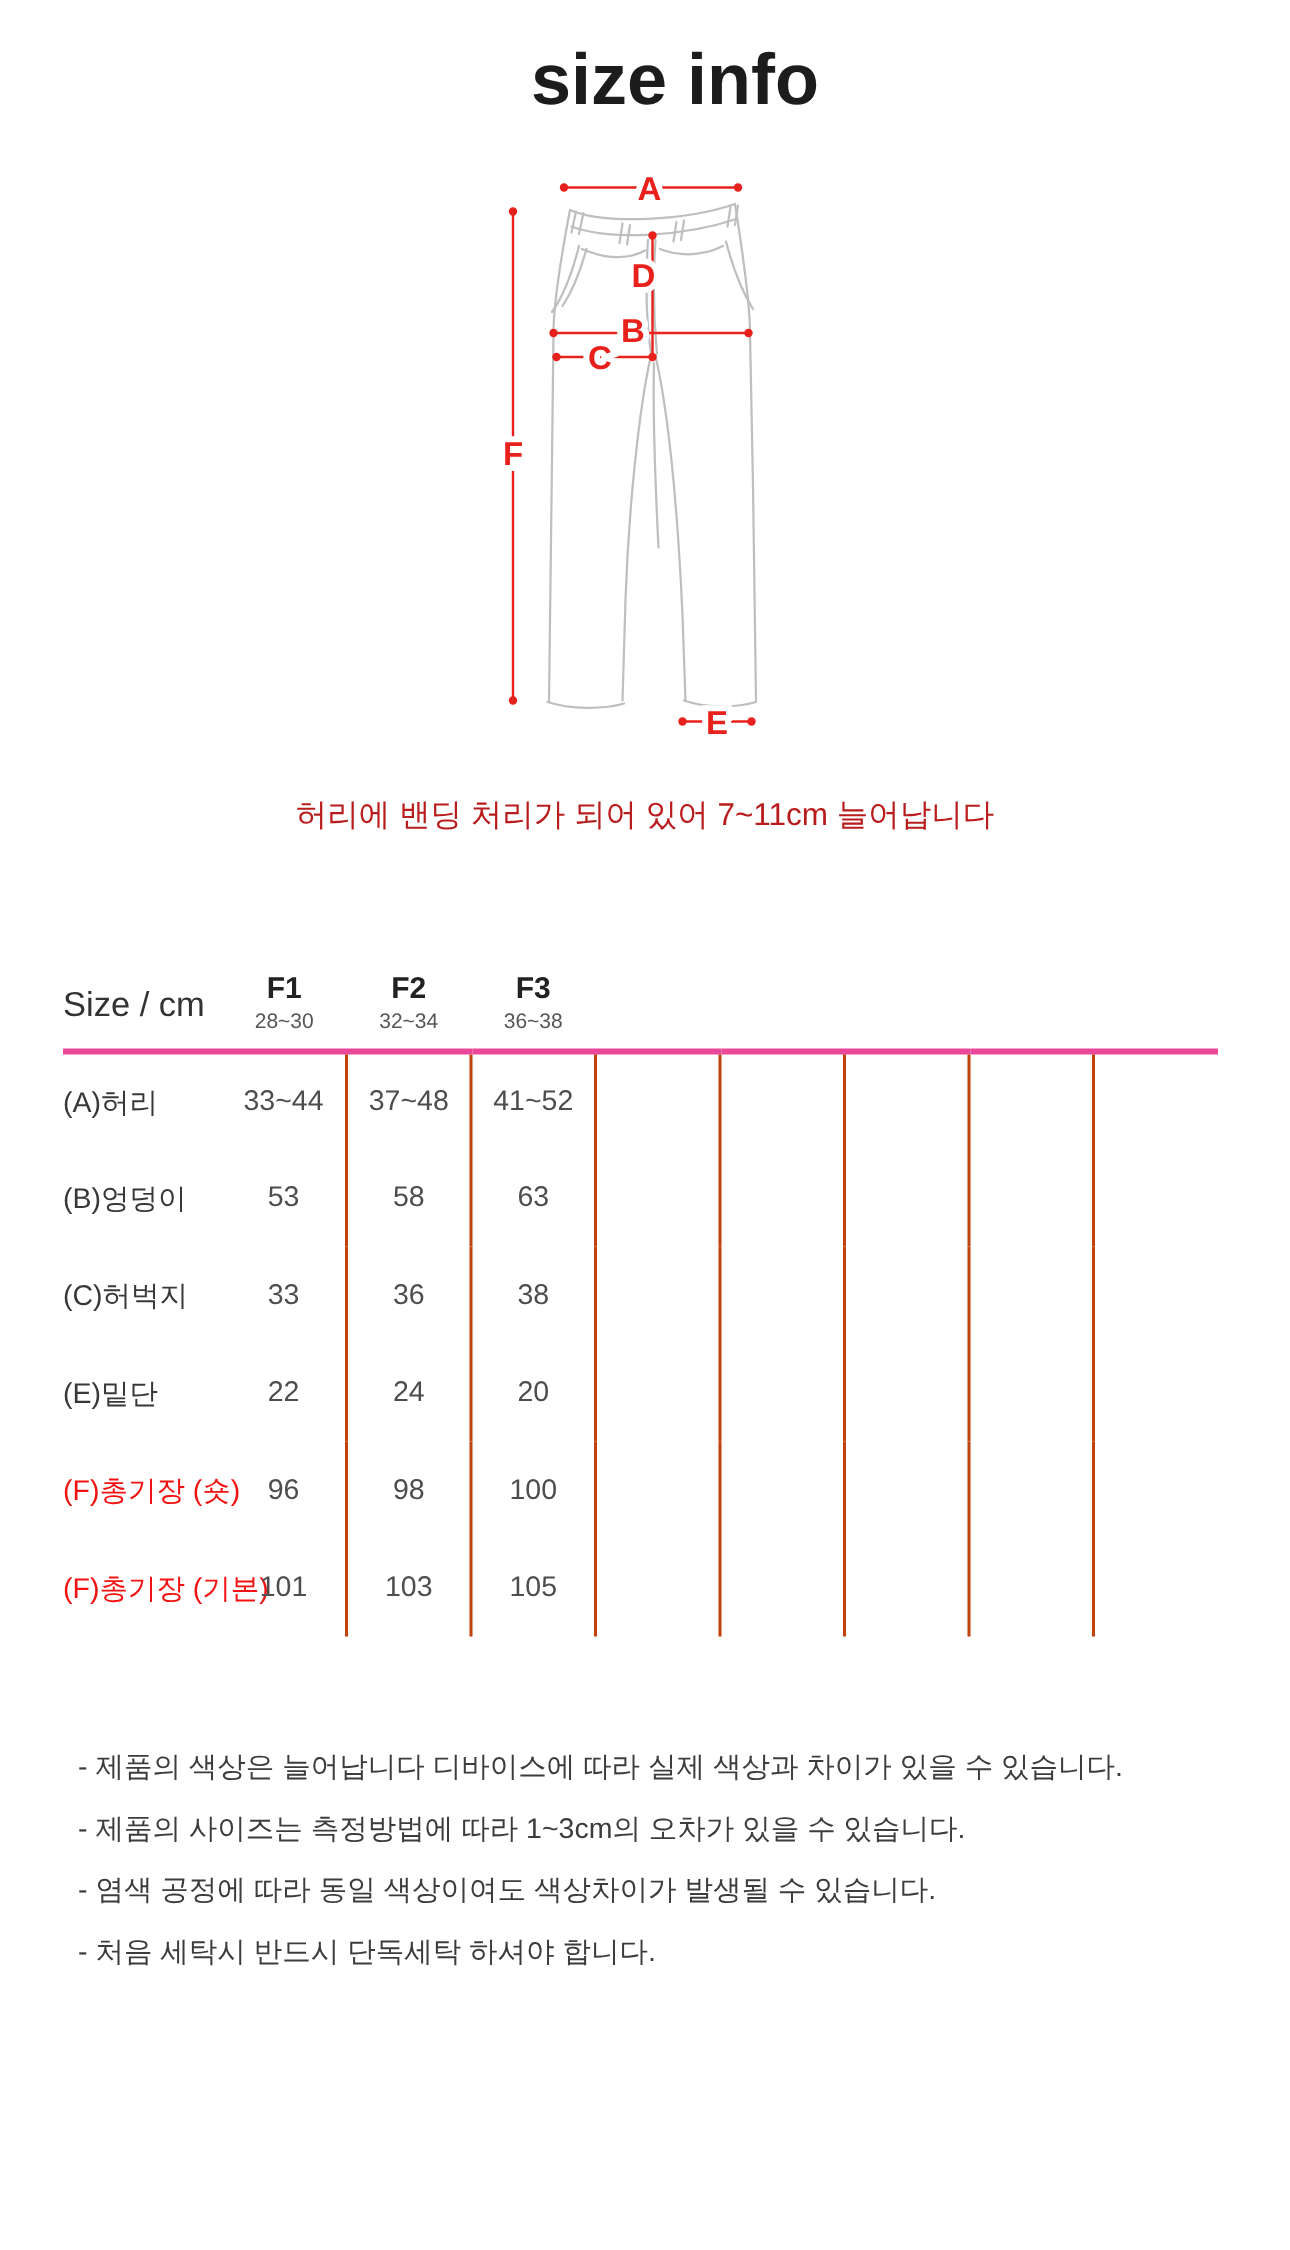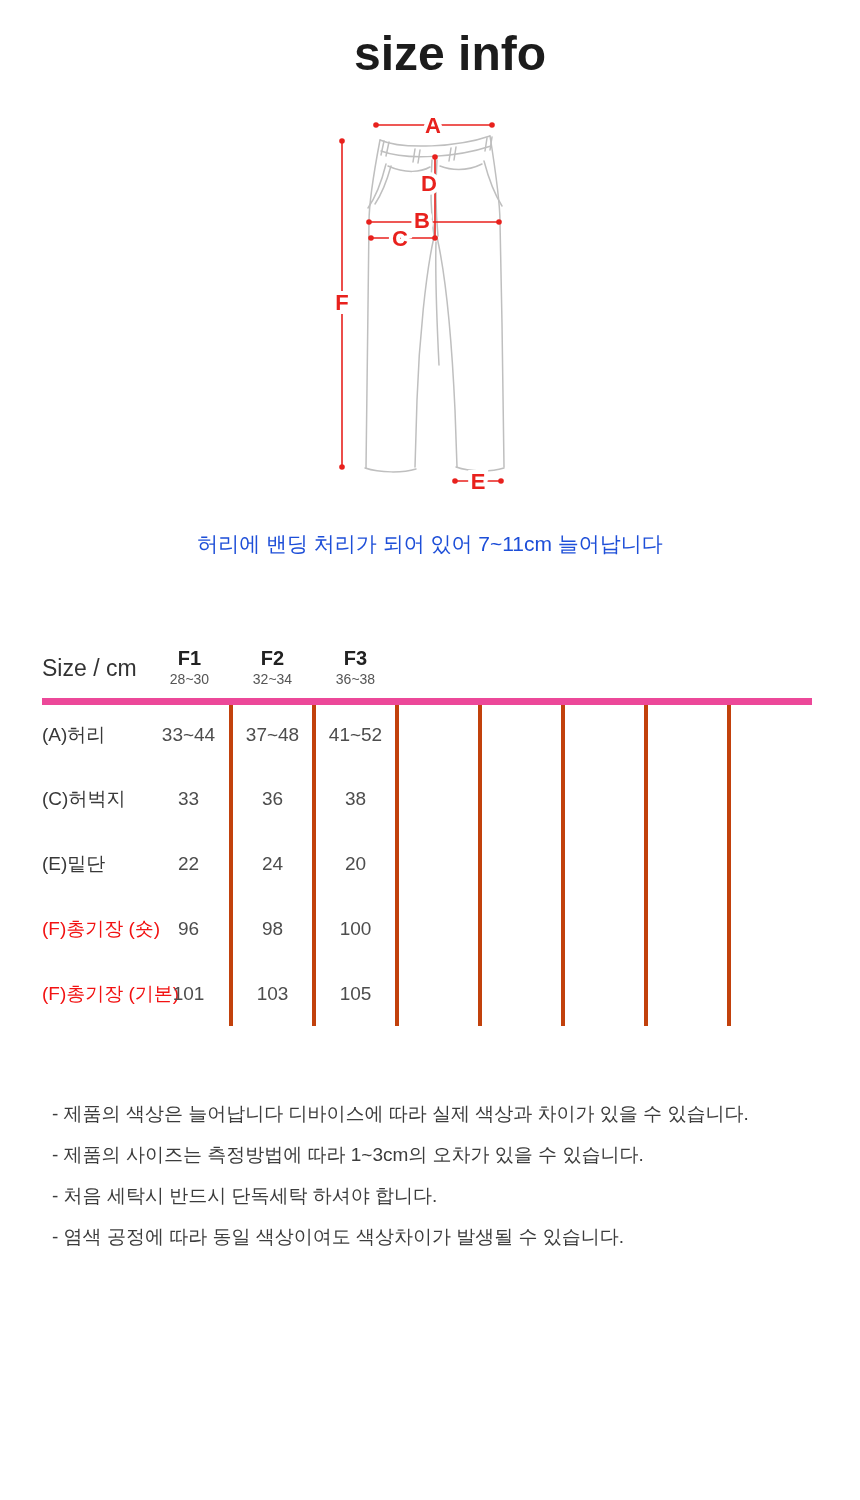--- a/index.html
+++ b/index.html
@@ -11,44 +11,44 @@
   }
   .page-title {
     padding-top:26px; text-align:center;
     font-size:48px; font-weight:700; color:#1c1c1c;
     line-height:56px; letter-spacing:0px;padding-left:40px;
   }
   .diagram { position:relative; height:400px; margin-top:28px; }
   .diagram svg { position:absolute; left:318px; top:0; }
   .band-note {
     margin-top:22px; text-align:center;
-    font-size:21px; line-height:24px; color:#1d4ed8;
+    font-size:21px; line-height:24px; color:#b91c1c;
   }
   table.size-table {
     margin:84px 0 0 42px; width:770px;
     border-collapse:collapse; table-layout:fixed;
   }
   table.size-table col.c-label { width:106px; }
   table.size-table col.c-data  { width:83px;  }
   thead th {
-    height:61px; border-bottom:7px solid #ec4899;
+    height:61px; border-bottom:4px solid #ec4899;
     vertical-align:middle; font-weight:400;
   }
   th.size-cm { text-align:left; font-size:23px; color:#333; padding-left:0; }
   .col-head { }
   .col-head .cn { display:block; font-size:20px; font-weight:700; color:#222; line-height:22px; }
   .col-head .cr { display:block; font-size:14px; font-weight:400; color:#555; line-height:21px; }
   tbody th, tbody td { height:65px; vertical-align:middle; }
   tbody th.rlabel {
     text-align:left; font-weight:400; font-size:19px; color:#383838;
     white-space:nowrap;
   }
   tbody tr.f-row th.rlabel { color:#f21212; }
   tbody td { text-align:center; font-size:19px; color:#4d4d4d; }
-  .vline { border-right:4px solid #c2410c; }
+  .vline { border-right:2px solid #c2410c; }
   .foot-notes { margin:76px 0 0 52px; list-style:none; }
   .foot-notes li {
     font-size:19px; color:#3c3c3c; line-height:23px; margin-bottom:18px;
     white-space:nowrap;
   }
   text.mlabel {
     font-size:22px; font-weight:700; fill:#e8211d;
     stroke:#ffffff; stroke-width:8px; paint-order:stroke;
     text-anchor:middle;
   }
@@ -169,20 +169,31 @@
       <td class="vline">33~44</td>
       <td class="vline">37~48</td>
       <td class="vline">41~52</td>
       <td class="vline"></td>
         <td class="vline"></td>
         <td class="vline"></td>
         <td class="vline"></td>
         <td></td>
     </tr>
     <tr>
+      <th class="rlabel">(B)엉덩이</th>
+      <td class="vline">53</td>
+      <td class="vline">58</td>
+      <td class="vline">63</td>
+      <td class="vline"></td>
+        <td class="vline"></td>
+        <td class="vline"></td>
+        <td class="vline"></td>
+        <td></td>
+    </tr>
+    <tr>
       <th class="rlabel">(C)허벅지</th>
       <td class="vline">33</td>
       <td class="vline">36</td>
       <td class="vline">38</td>
       <td class="vline"></td>
         <td class="vline"></td>
         <td class="vline"></td>
         <td class="vline"></td>
         <td></td>
     </tr>
@@ -218,15 +229,15 @@
         <td class="vline"></td>
         <td class="vline"></td>
         <td></td>
     </tr>
   </tbody>
 </table>
 
 <ul class="foot-notes">
   <li>- 제품의 색상은 늘어납니다 디바이스에 따라 실제 색상과 차이가 있을 수 있습니다.</li>
   <li>- 제품의 사이즈는 측정방법에 따라 1~3cm의 오차가 있을 수 있습니다.</li>
+  <li>- 염색 공정에 따라 동일 색상이여도 색상차이가 발생될 수 있습니다.</li>
   <li>- 처음 세탁시 반드시 단독세탁 하셔야 합니다.</li>
-  <li>- 염색 공정에 따라 동일 색상이여도 색상차이가 발생될 수 있습니다.</li>
 </ul>
 
 </body></html>

